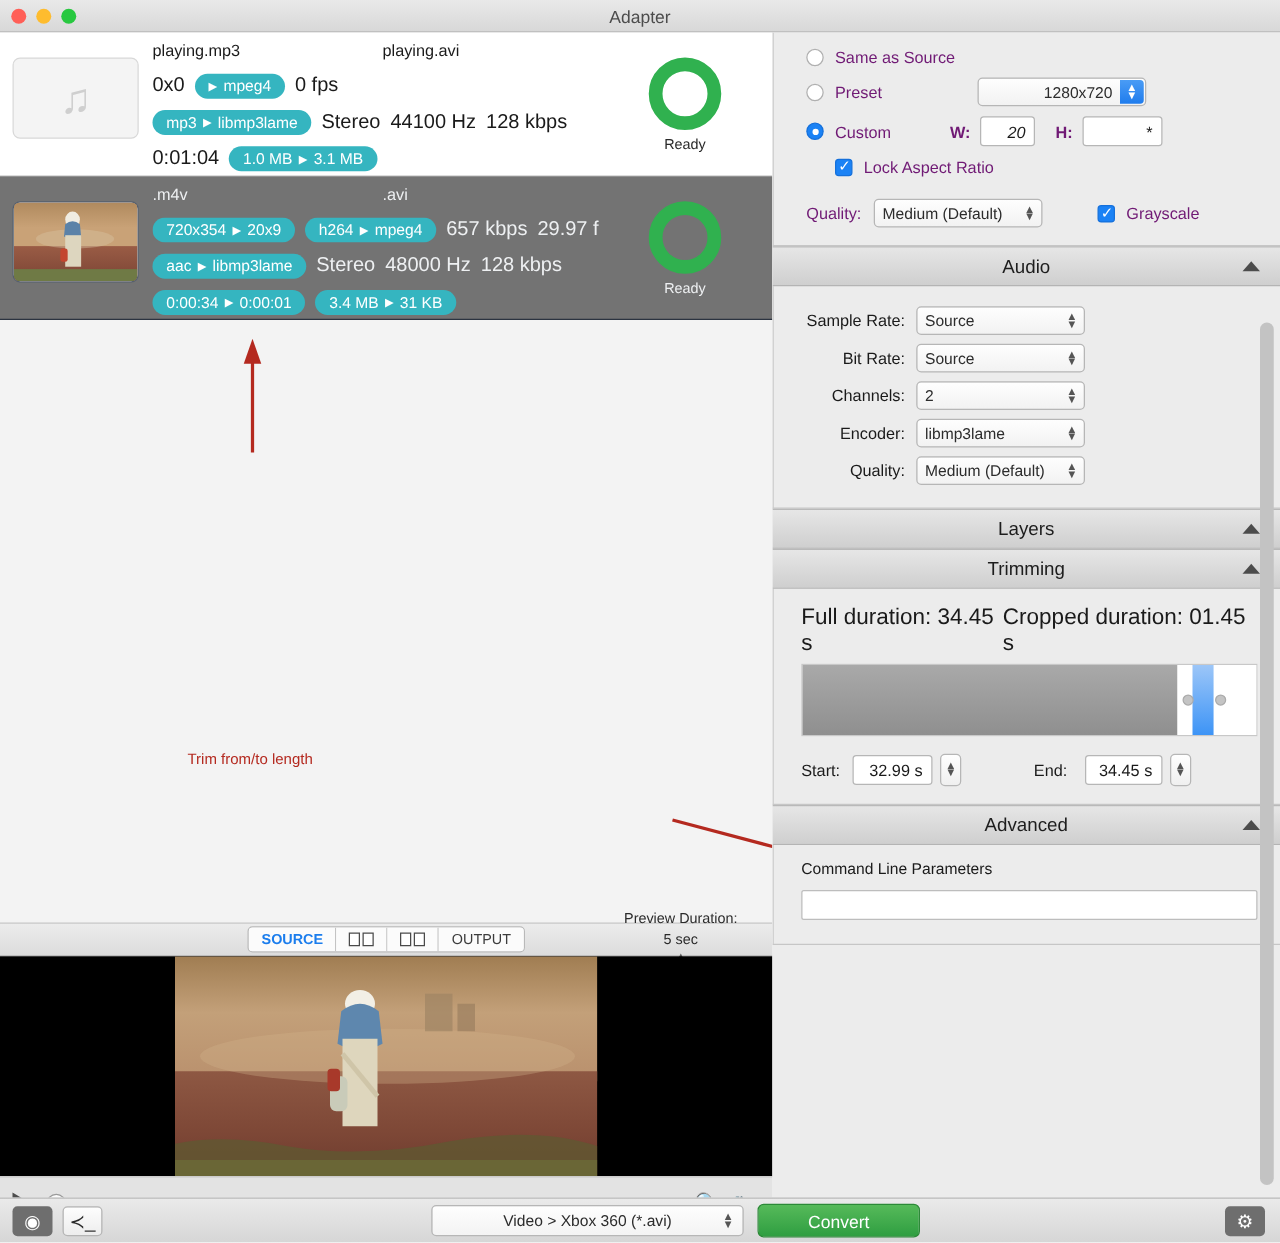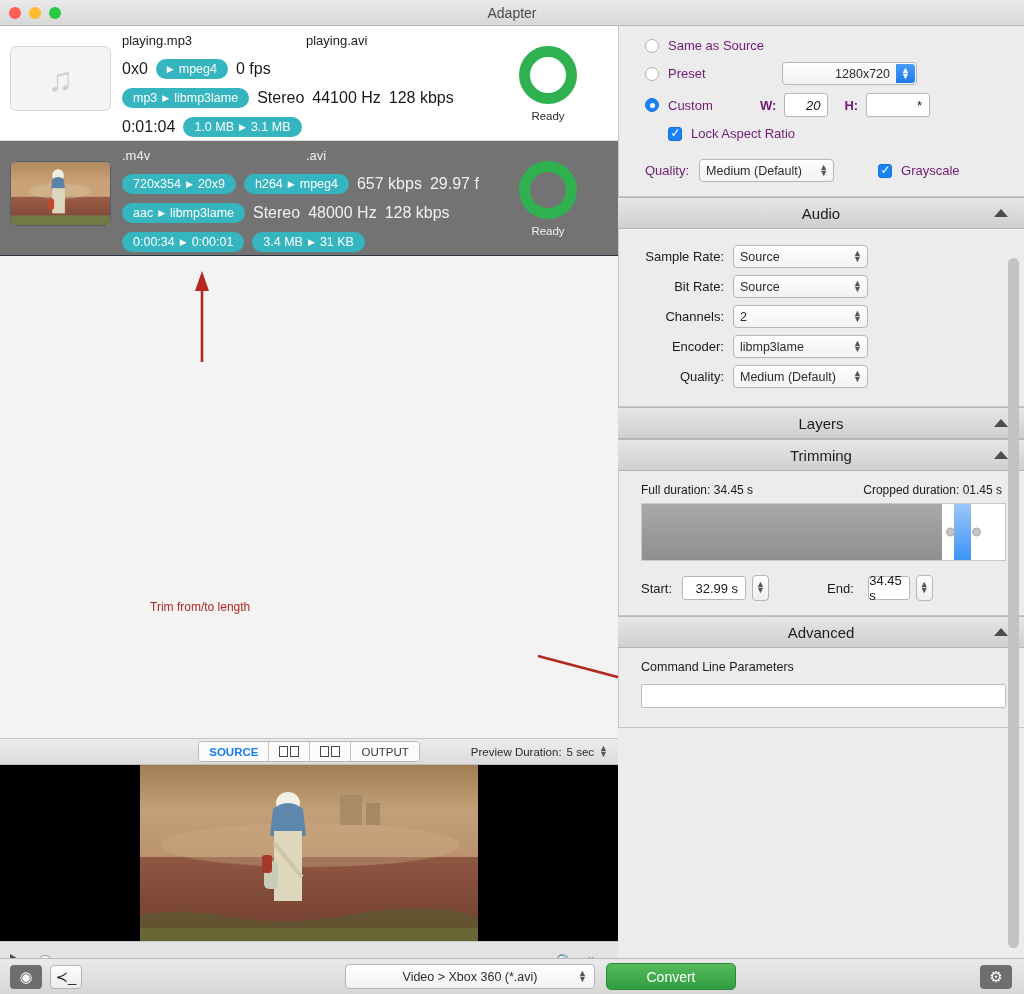--- a/index.html
+++ b/index.html
@@ -128,22 +128,22 @@
     border-right: 1px solid #c3c3c3; background: #fbfbfb;
   }
   .seg > div:last-child { border-right: none; }
   .seg .active { color: #1b7ded; font-weight: bold; }
   .split-icon { display: flex; gap: 2px; }
   .split-icon i {
     display: block; width: 9px; height: 11px;
     border: 1.6px solid #4a4a4a; background: #fff;
   }
   .prev-dur {
-    position: absolute; right: 10px; display: flex; align-items: center; gap: 5px;
-    font-size: 11.5px; color: #2b2b2b;
+    position: absolute; right: 28px; display: flex; align-items: center; gap: 5px;
+    font-size: 11.5px; color: #2b2b2b; flex-direction: column;
   }
   .stepper {
     display: inline-flex; flex-direction: column; line-height: 0.62;
     font-size: 9px; color: #555;
   }
 
   
   .video-stage {
     position: absolute; left: 0; top: 739px; width: 618px; height: 176px;
     background: #000; overflow: hidden;
@@ -272,21 +272,21 @@
     content: ''; position: absolute; left: 0; bottom: 0; width: 100%; height: 8px;
     background:
       linear-gradient(to top right, transparent 48%, #111 48%) no-repeat left bottom / 60% 100%,
       linear-gradient(to top left, transparent 48%, #111 48%) no-repeat right bottom / 45% 70%;
   }
   .layer-name { font-size: 13.5px; color: #111; }
 
   .trim-panel { padding: 12px 18px 14px 22px; }
   .trim-durs {
     display: flex; justify-content: space-between;
-    font-size: 12px; color: #1a1a1a; margin-bottom: 6px; padding-right: 4px;
+    font-size: 18px; color: #1a1a1a; margin-bottom: 6px; padding-right: 4px;
   }
   .trim-slider {
     position: relative; height: 58px; display: flex; align-items: stretch;
     background: #fff; border: 1px solid #c8c8c8;
   }
   .trim-used { background: linear-gradient(#a9a9a9,#8f8f8f); }
   .trim-gap { background: #fff; }
   .trim-sel { background: linear-gradient(#9cc6f8,#3d94f6); }
   .handle-l, .handle-r {
     position: absolute; top: 50%; transform: translateY(-50%);
@@ -701,21 +701,21 @@
         <span class="handle-r" style="left:330px;"></span>
       </div>
       <div class="trim-fields">
         <span class="tf-label" style="margin-right:10px;">Start:</span>
         <span class="textfield" style="width:64px;">32.99 s</span>
         <span class="spin">
             <span>▲</span>
             <span>▼</span>
           </span>
         <span class="tf-label" style="margin-left:58px; margin-right:14px;">End:</span>
-        <span class="textfield" style="width:42px;">34.45 s</span>
+        <span class="textfield" style="width:62px;">34.45 s</span>
         <span class="spin">
             <span>▲</span>
             <span>▼</span>
           </span>
       </div>
     </div>
 
     <div class="section-head">
       <span class="section-title">Advanced</span>
       <span class="collapse-tri"></span>

